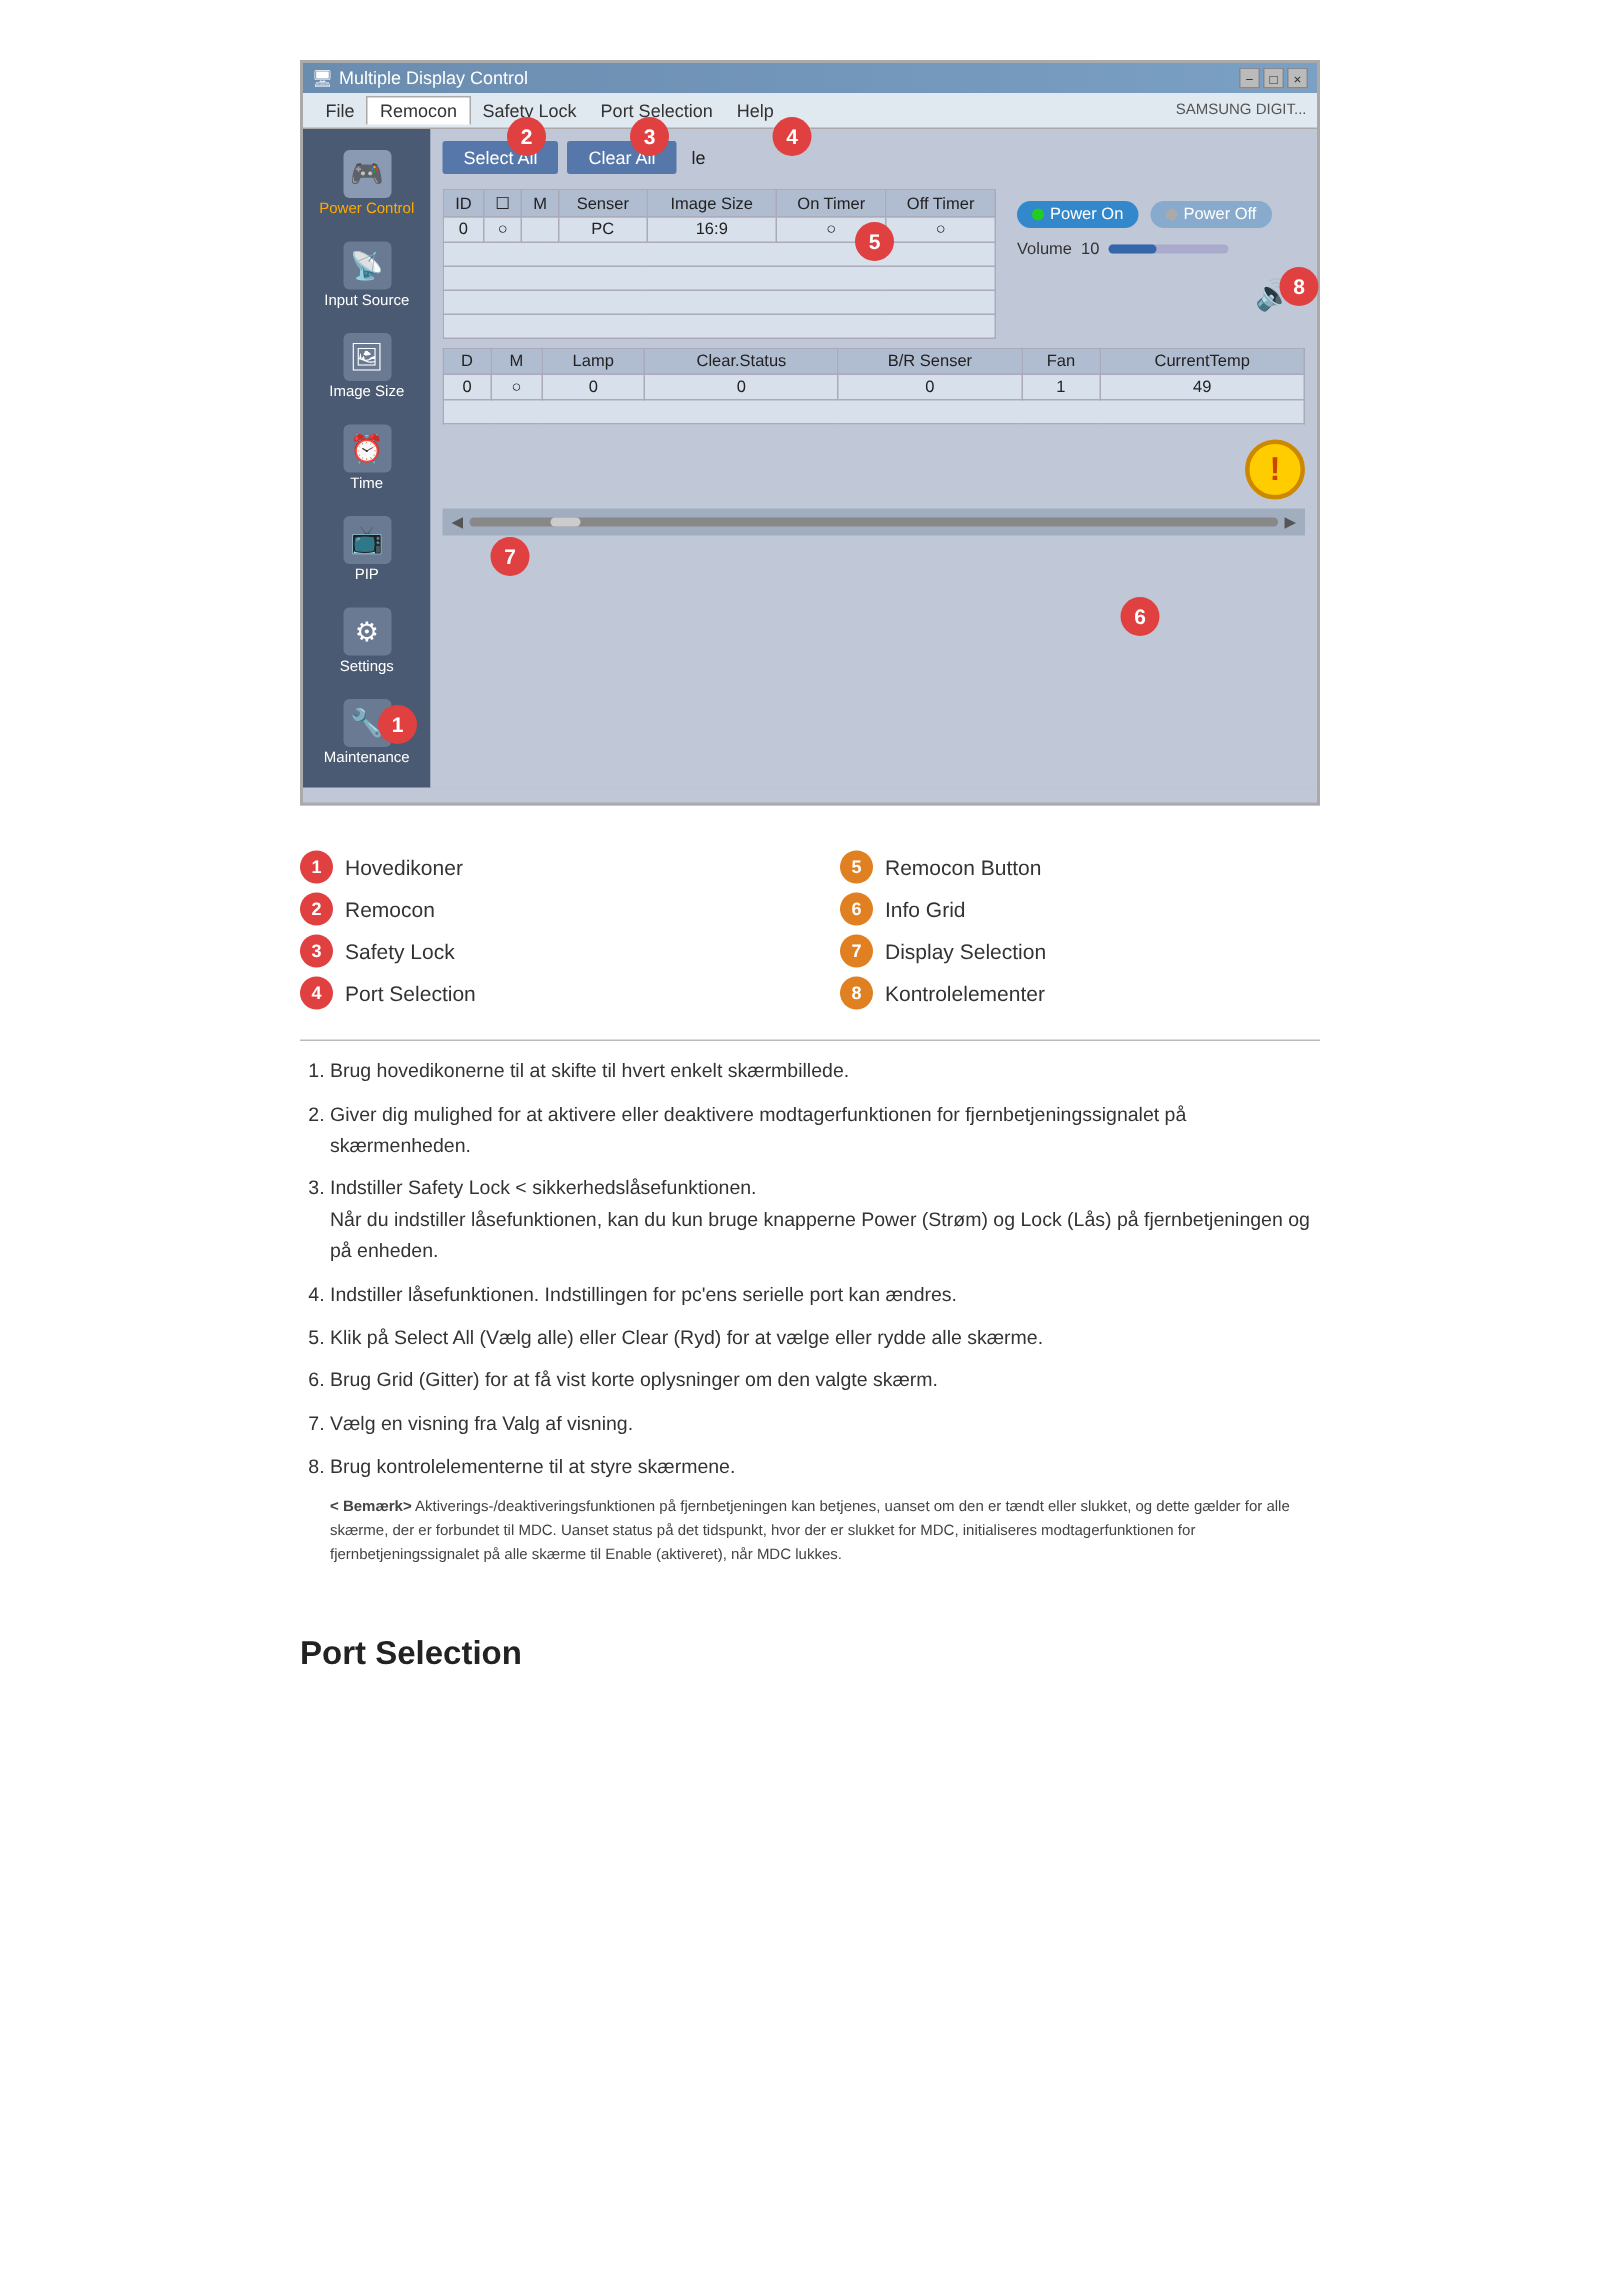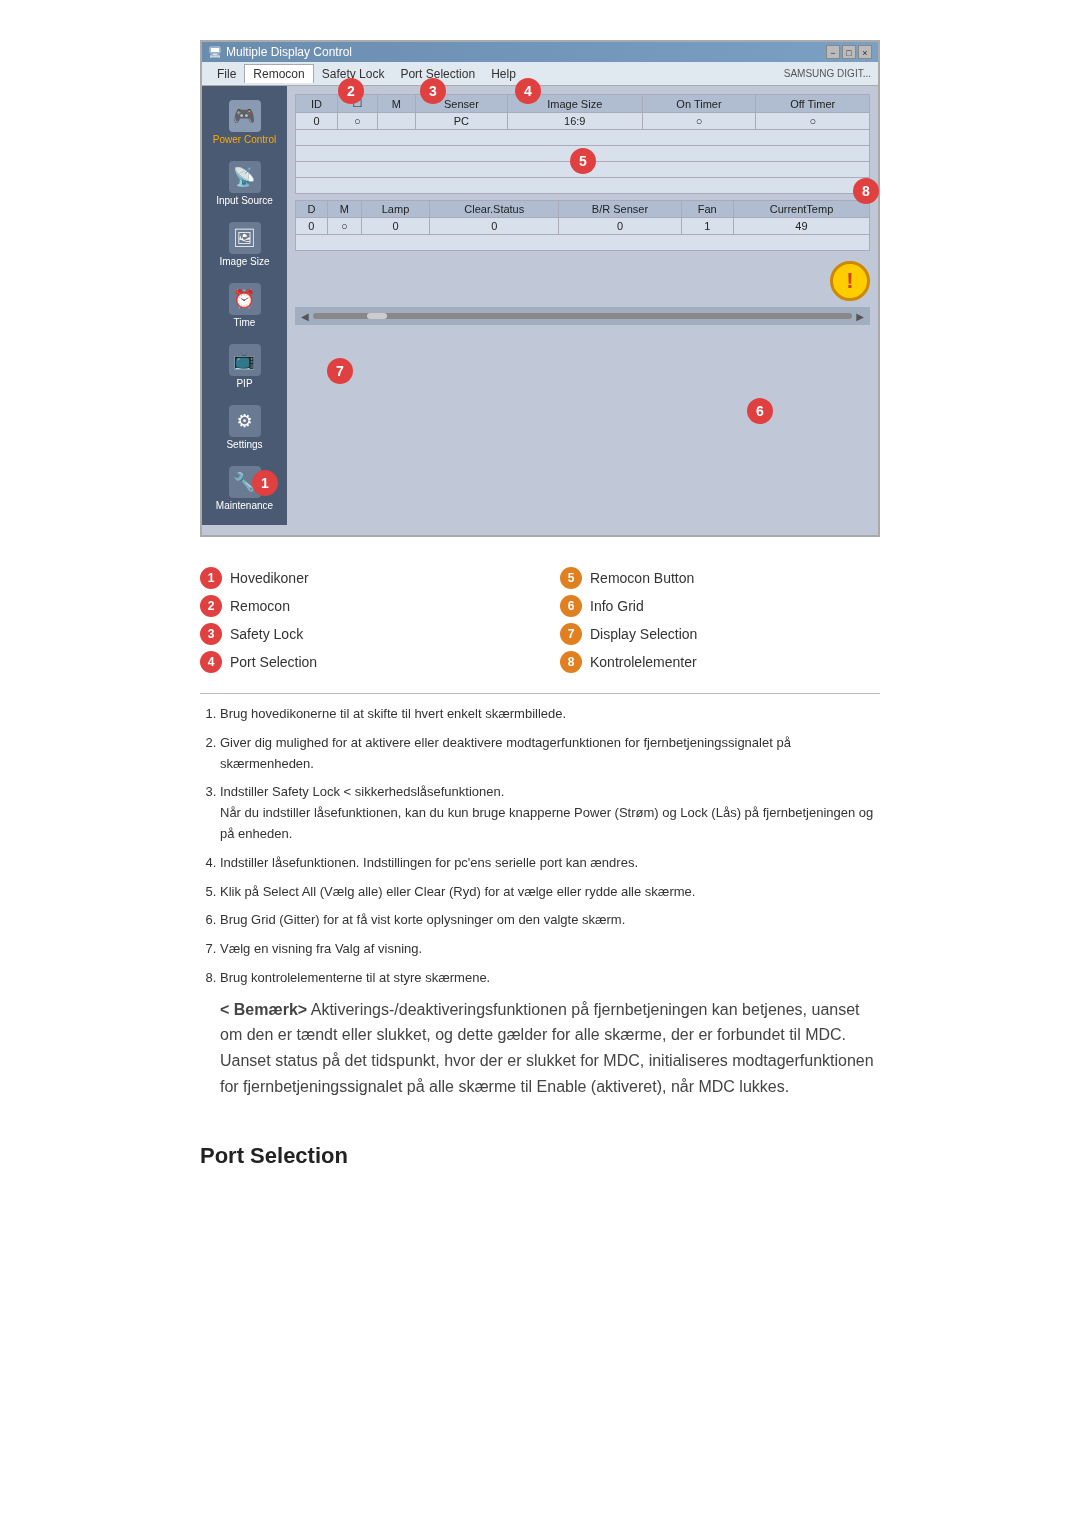--- a/index.html
+++ b/index.html
@@ -296,21 +296,21 @@
     }
     .numbered-list ol {
       padding-left: 20px;
     }
     .numbered-list li {
       margin-bottom: 8px;
     }
     .remark-block {
       margin-top: 8px;
       margin-left: 20px;
-      font-size: 16px;
+      font-size: 10px;
       color: #444;
       line-height: 1.6;
     }
     .remark-label {
       font-weight: bold;
     }
 
     
     .section-title {
       font-size: 22px;
@@ -435,20 +435,25 @@
             <span>Settings</span>
           </div>
           <div class="sidebar-item">
             <div class="sidebar-icon">🔧</div>
             <span>Maintenance</span>
           </div>
         </div>
 
         <div style="flex:1; display:flex; flex-direction:column; padding:8px; gap:6px; background:#c0c8d8;">
 
+          <div class="btn-row">
+            <button class="btn-blue">Select All</button>
+            <button class="btn-blue">Clear All</button>
+            <span style="font-size:12px; margin-left:4px;">le</span>
+          </div>
 
           <div style="display:flex; gap:6px; align-items:flex-start;">
             <div style="flex:1; overflow:hidden;">
               <table class="data-table">
                 <thead>
                   <tr>
                     <th>ID</th>
                     <th>☐</th>
                     <th>M</th>
                     <th>Senser</th>
@@ -476,20 +481,42 @@
                   <tr>
                       <td colspan="7" style="height:16px;"></td>
                     </tr>
                   <tr>
                       <td colspan="7" style="height:16px;"></td>
                     </tr>
                 </tbody>
               </table>
             </div>
 
+            <div class="right-panel">
+              <div class="power-row">
+                <button class="power-on">
+                  <span class="dot"></span>
+                  <span>Power On</span>
+                </button>
+                <button class="power-off">
+                  <span class="dot dot-off"></span>
+                  <span>Power Off</span>
+                </button>
+              </div>
+              <div class="volume-row">
+                <span>Volume</span>
+                <span>10</span>
+                <div class="volume-slider">
+                  <div class="volume-fill"></div>
+                </div>
+              </div>
+              <div style="display:flex; justify-content:flex-end; margin-top:4px;">
+                <span style="font-size:20px; color:#3366aa;">🔊</span>
+              </div>
+            </div>
           </div>
 
           <div>
             <table class="data-table">
               <thead>
                 <tr>
                   <th>D</th>
                   <th>M</th>
                   <th>Lamp</th>
                   <th>Clear.Status</th>

